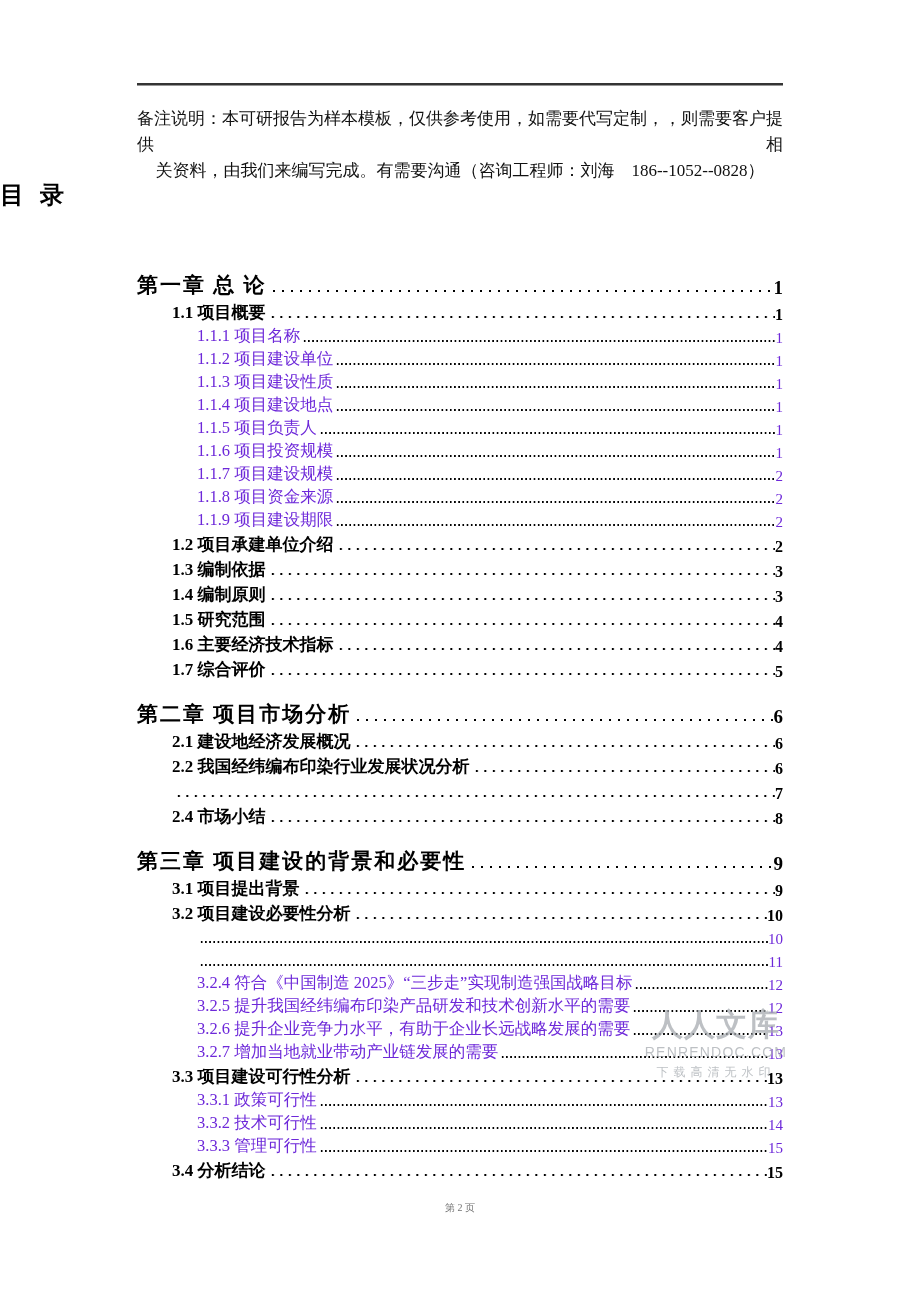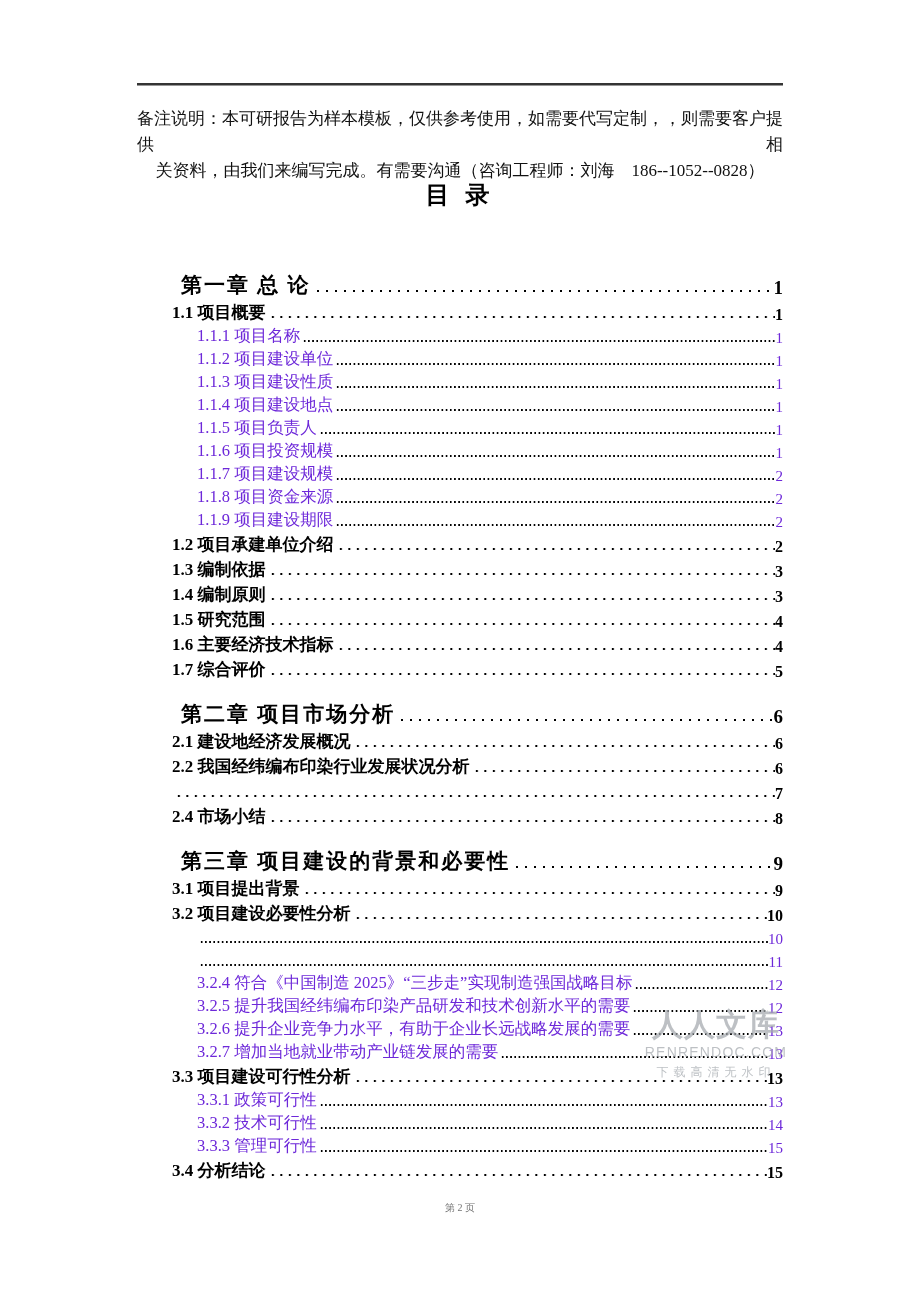--- a/index.html
+++ b/index.html
@@ -10,35 +10,35 @@
   }
   .header-rule {
     position:absolute; left:137px; top:83px; width:646px; height:3px;
     background:linear-gradient(to bottom,#343434 0,#343434 66%,#979797 66%,#979797 100%);
   }
   .note { position:absolute; left:137px; top:106px; width:646px; font-size:17px; line-height:26px; color:#111; }
   .note-line1 { text-align:justify; text-align-last:justify; }
   .note-line2 { text-align:center; }
   .toc-title {
     position:absolute; left:0; top:179px; width:100%; margin:0;
-    text-align:center; font-size:24px; font-weight:700; letter-spacing:5px;
+    font-size:24px; font-weight:700; letter-spacing:5px;
   }
   .toc { position:absolute; left:137px; top:252px; width:646px; }
   .toc-row { display:flex; align-items:flex-end; }
   .label { white-space:nowrap; }
   .leader { flex:1 1 auto; margin-left:3px; align-self:stretch; background-repeat:repeat-x; }
   .leader-wide {
     background-image:radial-gradient(circle 1.3px at 4px calc(100% - 7px), #000 97%, transparent 100%);
     background-size:8.5px 100%;
   }
   .leader-fine {
     background-image:radial-gradient(circle 1px at 2px calc(100% - 6px), #000 97%, transparent 100%);
     background-size:4.2px 100%;
   }
-  .lvl-chapter { margin-top:11px; height:36px; font-weight:700; font-size:21px; letter-spacing:2px;margin-left:44px; }
+  .lvl-chapter { margin-top:11px; height:36px; font-weight:700; font-size:21px; letter-spacing:2px; }
   .lvl-chapter .leader { background-image:radial-gradient(circle 1.4px at 4px calc(100% - 8px), #000 97%, transparent 100%); background-size:9px 100%; }
   .lvl-chapter .pagenum { font-size:19px; letter-spacing:0; }
   .lvl-section { height:25px; padding-left:35px; font-weight:700; font-size:17px; }
   .lvl-section .pagenum { font-size:16px; }
   .lvl-sub { height:23px; padding-left:60px; font-weight:400; font-size:16.5px; color:#6d28d9; }
   .lvl-sub .pagenum { font-size:15px; }
   .watermark {
     position:absolute; left:641px; top:1008px; width:150px; text-align:center;
     opacity:0.72; z-index:3; pointer-events:none;
   }

